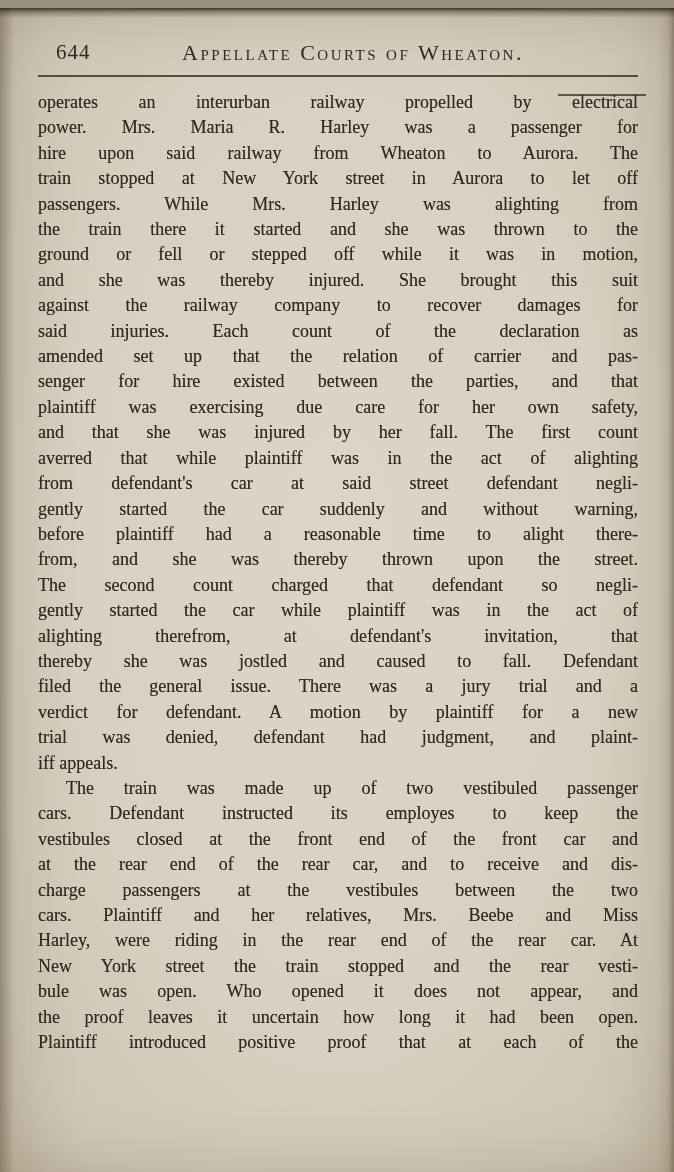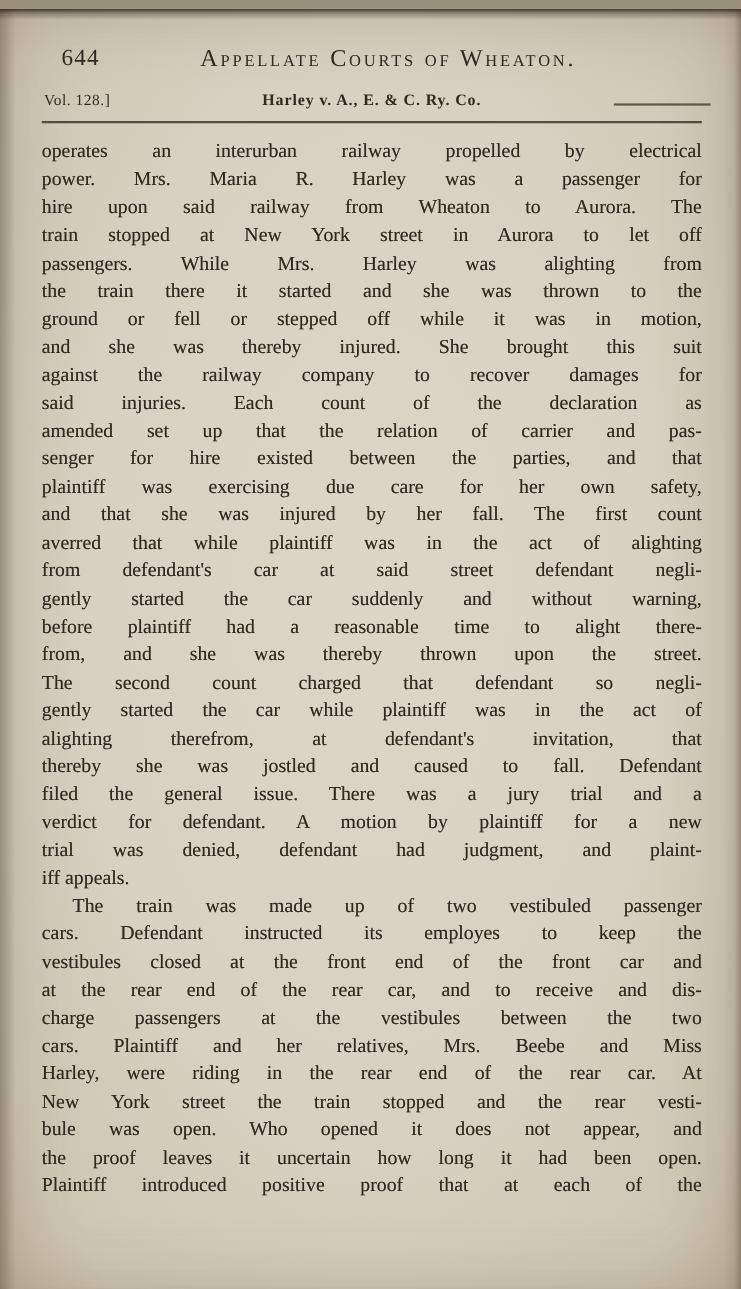--- a/index.html
+++ b/index.html
@@ -109,24 +109,20 @@
 <body>
 
 <div class="scan-page">
   <div class="artifact-line"></div>
 
   <div class="running-head">
     <span class="page-number">644</span>
     <span class="head-title">Appellate Courts of Wheaton.</span>
   </div>
 
-  <div class="case-row">
-    <span class="volume-label">Vol. 128.]</span>
-    <span class="case-name">Harley v. A., E. &amp; C. Ry. Co.</span>
-  </div>
 
   <hr class="header-rule">
 
   <div class="body-text" id="paragraphs">
       <div class="paragraph">
         <div class="line">operates an interurban railway propelled by electrical</div>
         <div class="line">power.  Mrs. Maria R. Harley was a passenger for</div>
         <div class="line">hire upon said railway from Wheaton to Aurora.  The</div>
         <div class="line">train stopped at New York street in Aurora to let off</div>
         <div class="line">passengers.  While Mrs. Harley was alighting from</div>

